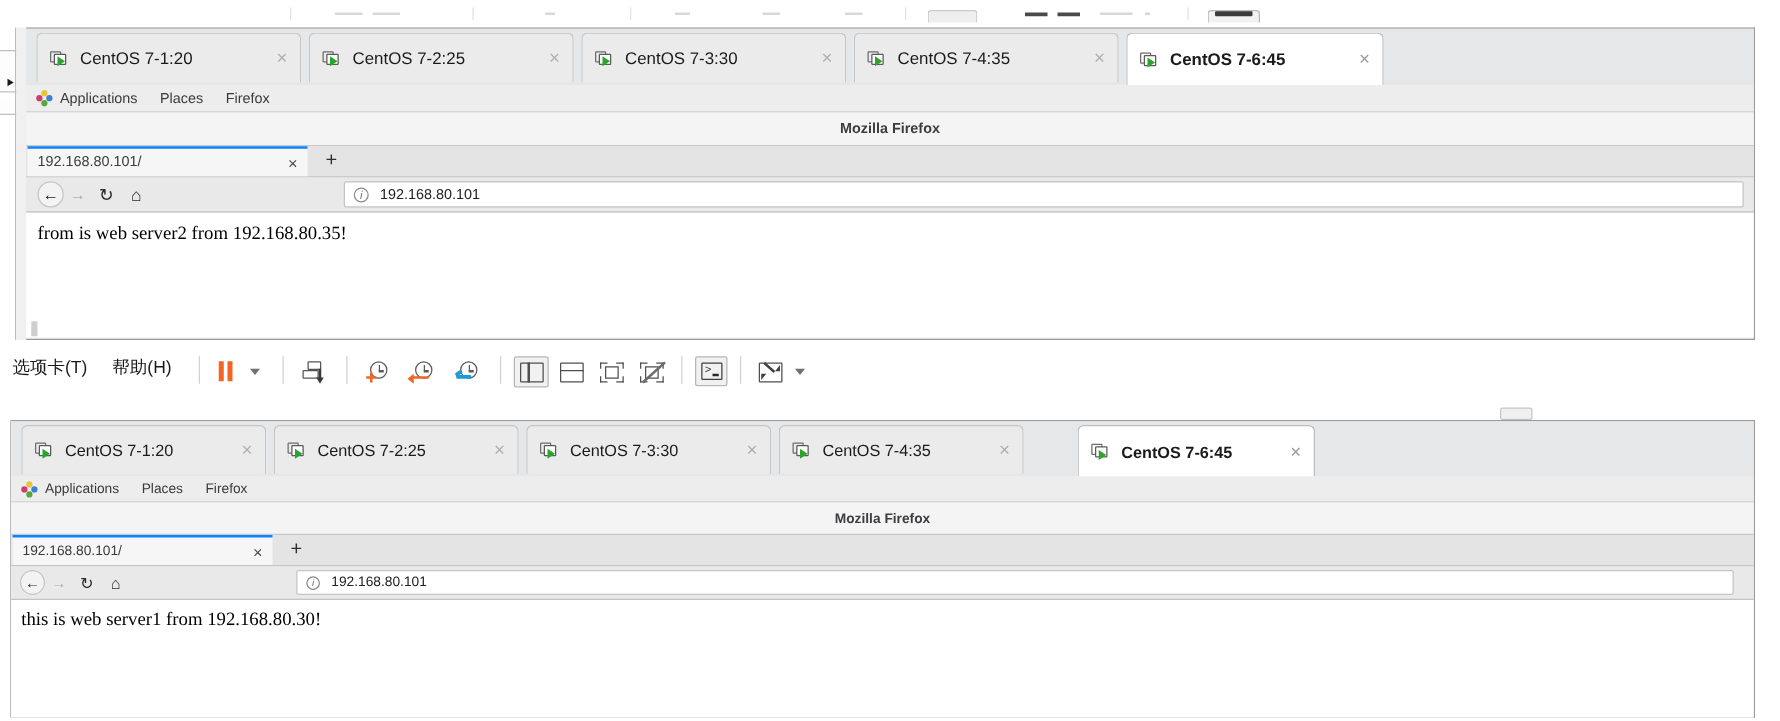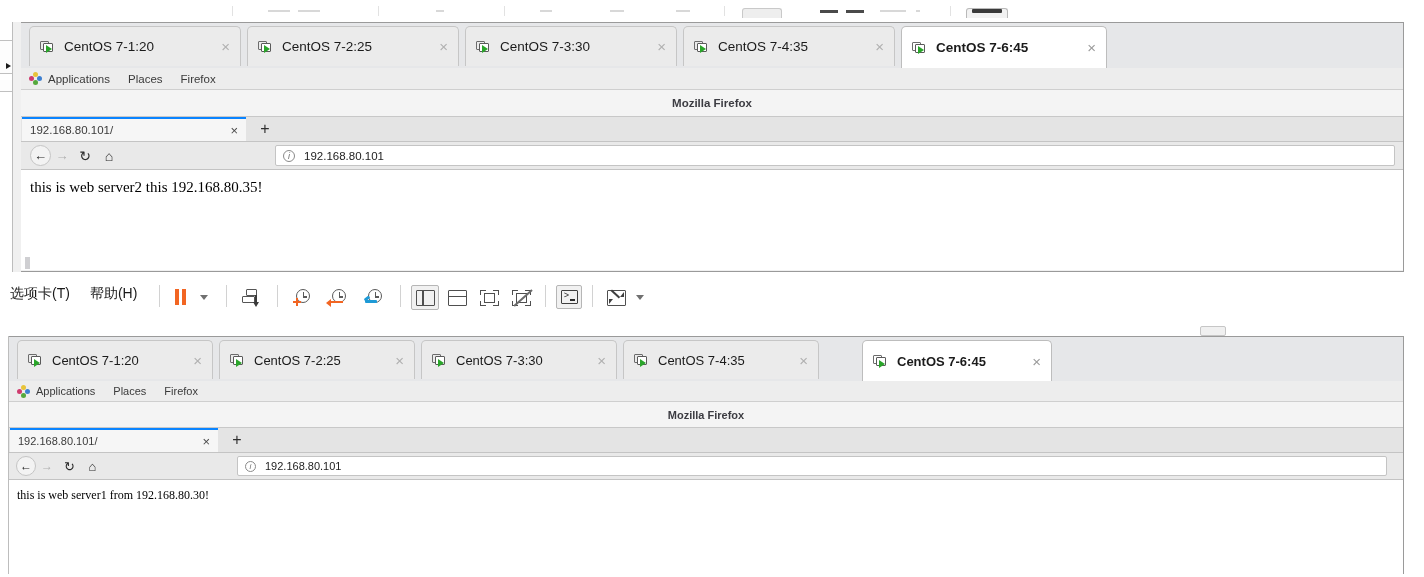--- a/index.html
+++ b/index.html
@@ -267,21 +267,21 @@
       <span class="nav-btn fwd" style="width:22px;height:22px;font-size:13px;">→</span>
       <span class="nav-btn" style="width:24px;height:22px;font-size:14px;">↻</span>
       <span class="nav-btn" style="width:24px;height:22px;font-size:14px;">⌂</span>
       <span class="urlbar" style="left:254px; top:3px; width:1120px; height:21px; padding:0 7px;" title="Search or enter address">
         <span class="infoicon" style="width:12px;height:12px;font-size:9px;margin-right:9px;">i</span>
         <span class="urltext" style="font-size:11.5px;">192.168.80.101</span>
       </span>
     </div>
 
     <div class="ff-content" style="height:100px;">
-      <div class="pgtext" style="padding:9px 0 0 9px; font-size:15px;">this is web server2 this 192.168.80.35!</div>
+      <div class="pgtext" style="padding:9px 0 0 9px; font-size:15px;">from is web server2 from 192.168.80.35!</div>
     </div>
   </div>
 
   <div class="pause-frag" style="left:25px; top:257px;"></div>
 
   <div class="vmw-menu" style="left:10px; top:285px; width:780px; height:34px; font-size:14px;">
     <span class="mitem">选项卡(T)</span>
     <span class="mitem">帮助(H)</span>
 
     <span class="sep" style="height:22px; margin:0 10px 0 2px;"></span>
@@ -479,17 +479,17 @@
       <span class="nav-btn fwd" style="width:22px;height:21px;font-size:12px;">→</span>
       <span class="nav-btn" style="width:23px;height:21px;font-size:13px;">↻</span>
       <span class="nav-btn" style="width:23px;height:21px;font-size:13px;">⌂</span>
       <span class="urlbar" style="left:228px; top:3px; width:1150px; height:20px; padding:0 7px;" title="Search or enter address">
         <span class="infoicon" style="width:11px;height:11px;font-size:8px;margin-right:9px;">i</span>
         <span class="urltext" style="font-size:11px;">192.168.80.101</span>
       </span>
     </div>
 
     <div class="ff-content" style="height:94px;">
-      <div class="pgtext" style="padding:8px 0 0 8px; font-size:12px;">this is web server1 from 192.168.80.30!</div>
+      <div class="pgtext" style="padding:8px 0 0 8px; font-size:15px;">this is web server1 from 192.168.80.30!</div>
     </div>
   </div>
 
 </div>
 
 </body></html>

